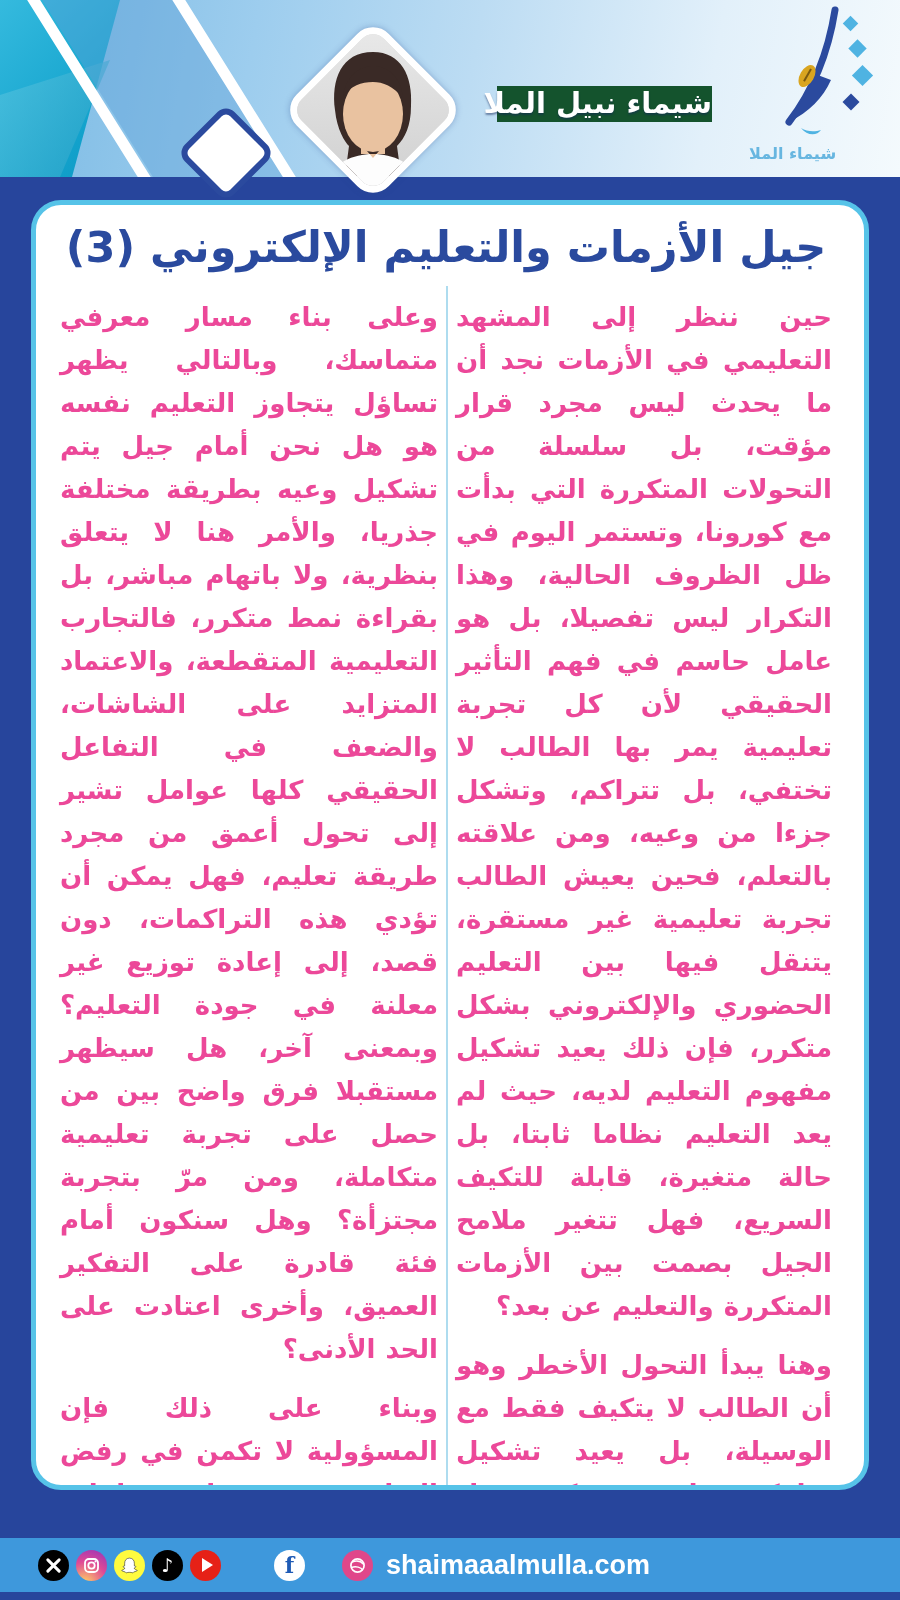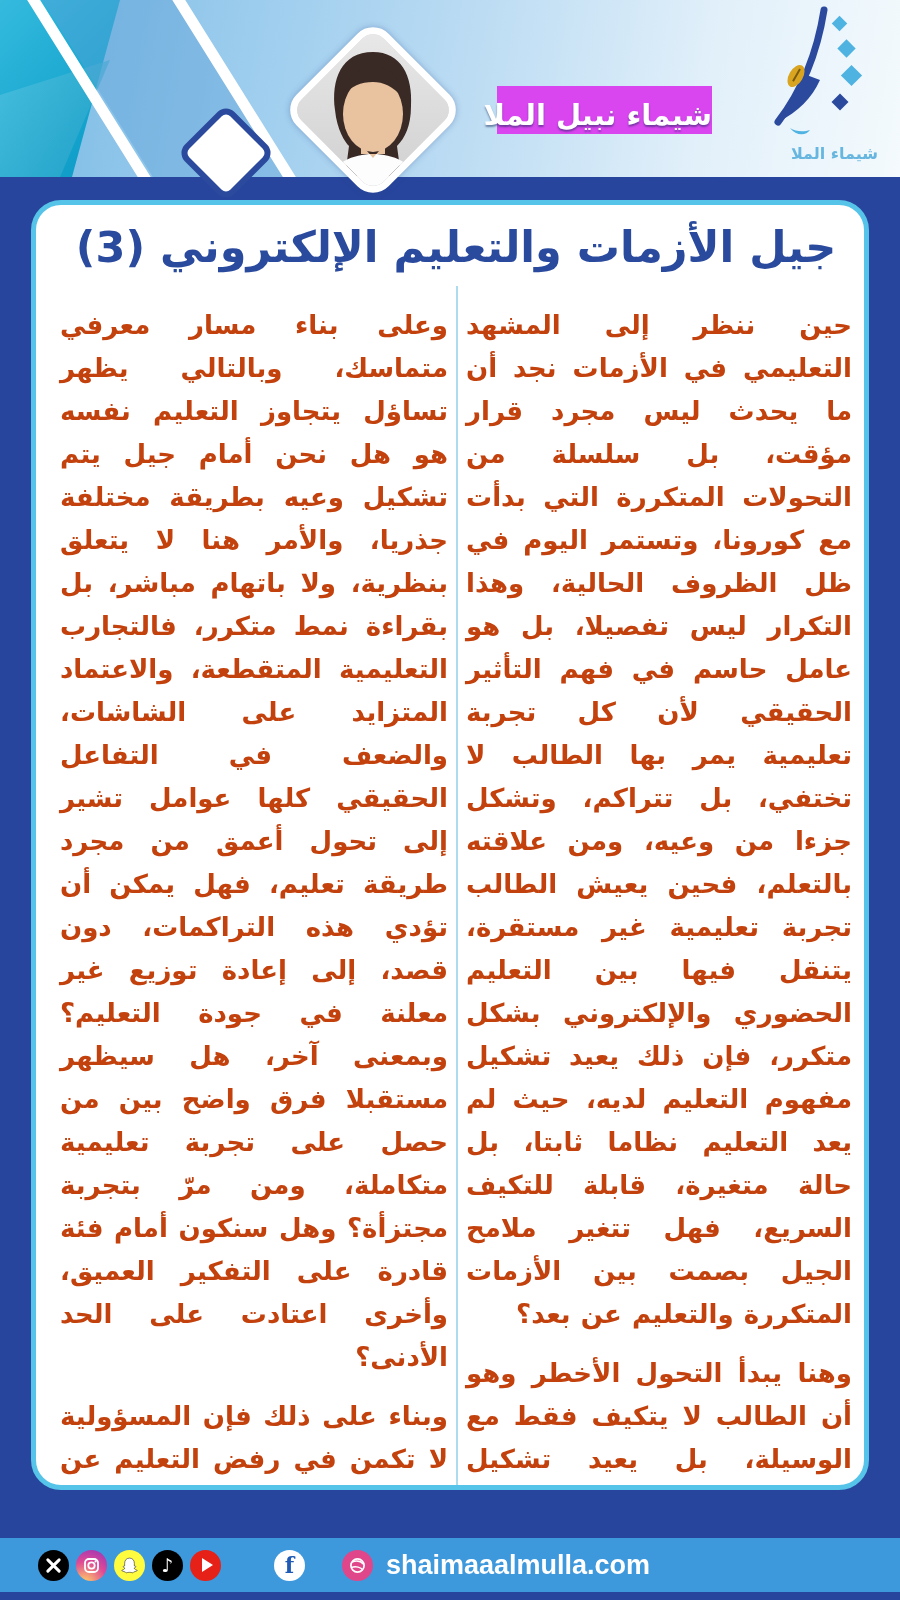--- a/index.html
+++ b/index.html
@@ -48,60 +48,60 @@
     border:7px solid #fff;border-radius:22px;
     transform:rotate(45deg);overflow:hidden;
     background:#d9d9d9;z-index:5;
     box-shadow:0 0 6px rgba(40,70,140,.35);
   }
   .photo-inner{
     position:absolute;left:-26px;top:-26px;width:168px;height:168px;
     transform:rotate(-45deg);
   }
   .name-banner{
-    position:absolute;left:497px;top:86px;width:215px;height:48px;
-    background:#d946ef;z-index:4;
+    position:absolute;left:497px;top:86px;width:215px;height:36px;
+    background:#14532d;z-index:4;
   }
   .name-banner span{
     position:absolute;left:0;right:0;bottom:2px;
     text-align:center;color:#fff;font-weight:800;font-size:29px;
     direction:rtl;text-shadow:0 2px 2px rgba(20,40,90,.5);
     white-space:nowrap;
   }
-  .logo{position:absolute;right:22px;top:6px;width:148px;height:168px;z-index:4;text-align:right;}
+  .logo{position:absolute;right:3px;top:6px;width:148px;height:168px;z-index:4;text-align:left;}
   .logo-caption{
     color:#67b6e0;font-weight:700;font-size:16px;direction:rtl;margin-top:-6px;
   }
 
   
   .card{
     position:relative;z-index:2;
     margin:23px 31px 0 31px;
     width:838px;height:1290px;box-sizing:border-box;
     background:#fff;
     border:5px solid #56c3e8;border-radius:30px;
-    padding:8px 4px 10px 16px;
+    padding:8px 24px 10px 16px;
     overflow:hidden;
     direction:rtl;
   }
   .card h1{
     margin:10px 0 14px 0;
     text-align:center;
     color:#2a4a9e;
     font-size:43px;line-height:1.15;
     font-weight:800;
     letter-spacing:0;
   }
   .cols{display:flex;direction:rtl;}
   .col{flex:1 1 50%;padding:2px 8px;box-sizing:border-box;}
   .col-first{border-left:2px solid #aedcef;}
   .col p{
-    margin:16px 0 16px 0;
+    margin:8px 0 16px 0;
     font-size:26px;line-height:43px;
-    font-weight:700;color:#c2410c;
+    font-weight:700;color:#ec4899;
     text-align:justify;text-align-last:right;
     word-spacing:1px;
   }
 
   
   .footer{
     position:absolute;left:0;top:1538px;width:900px;height:54px;
     background:#3e98dc;
     display:flex;align-items:center;
     padding:0 0 0 38px;box-sizing:border-box;

